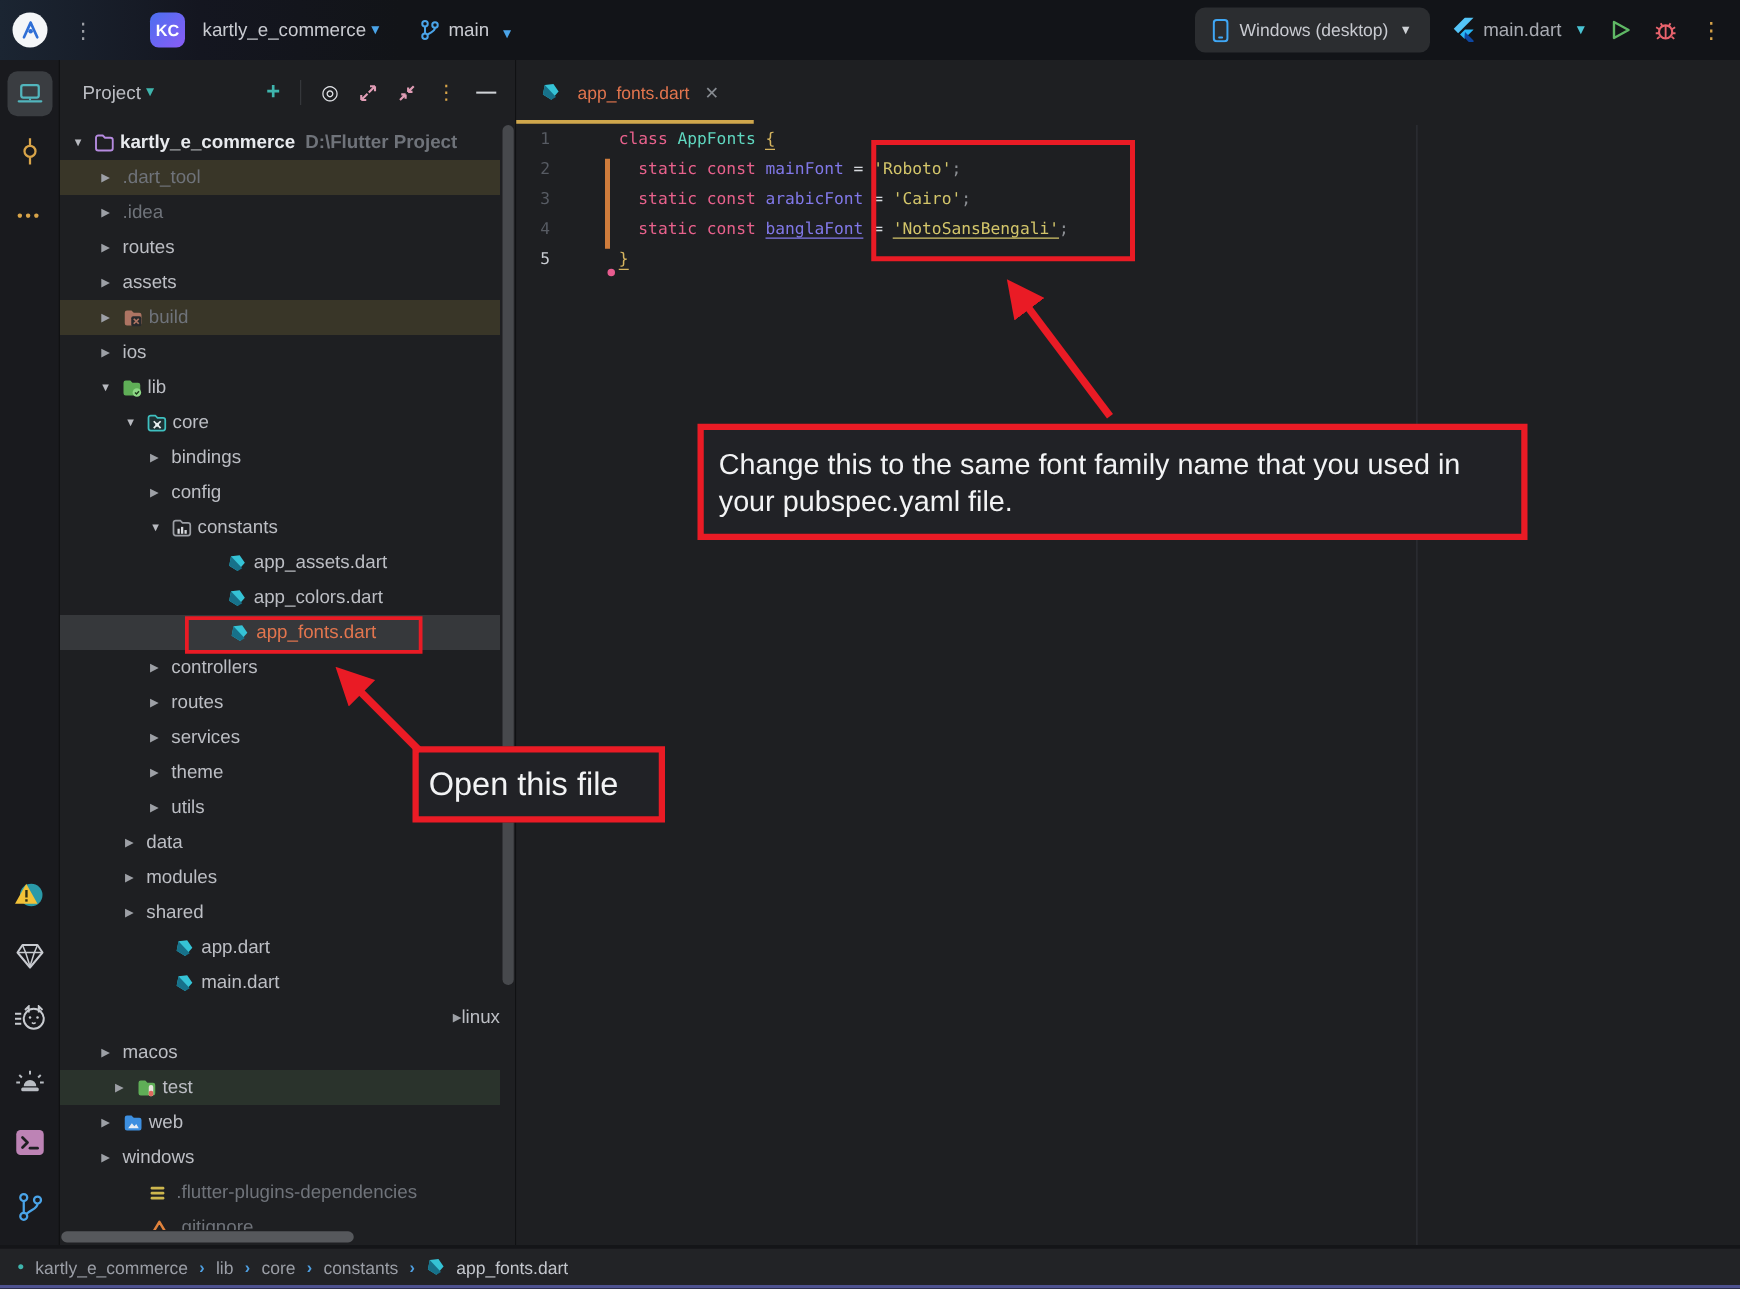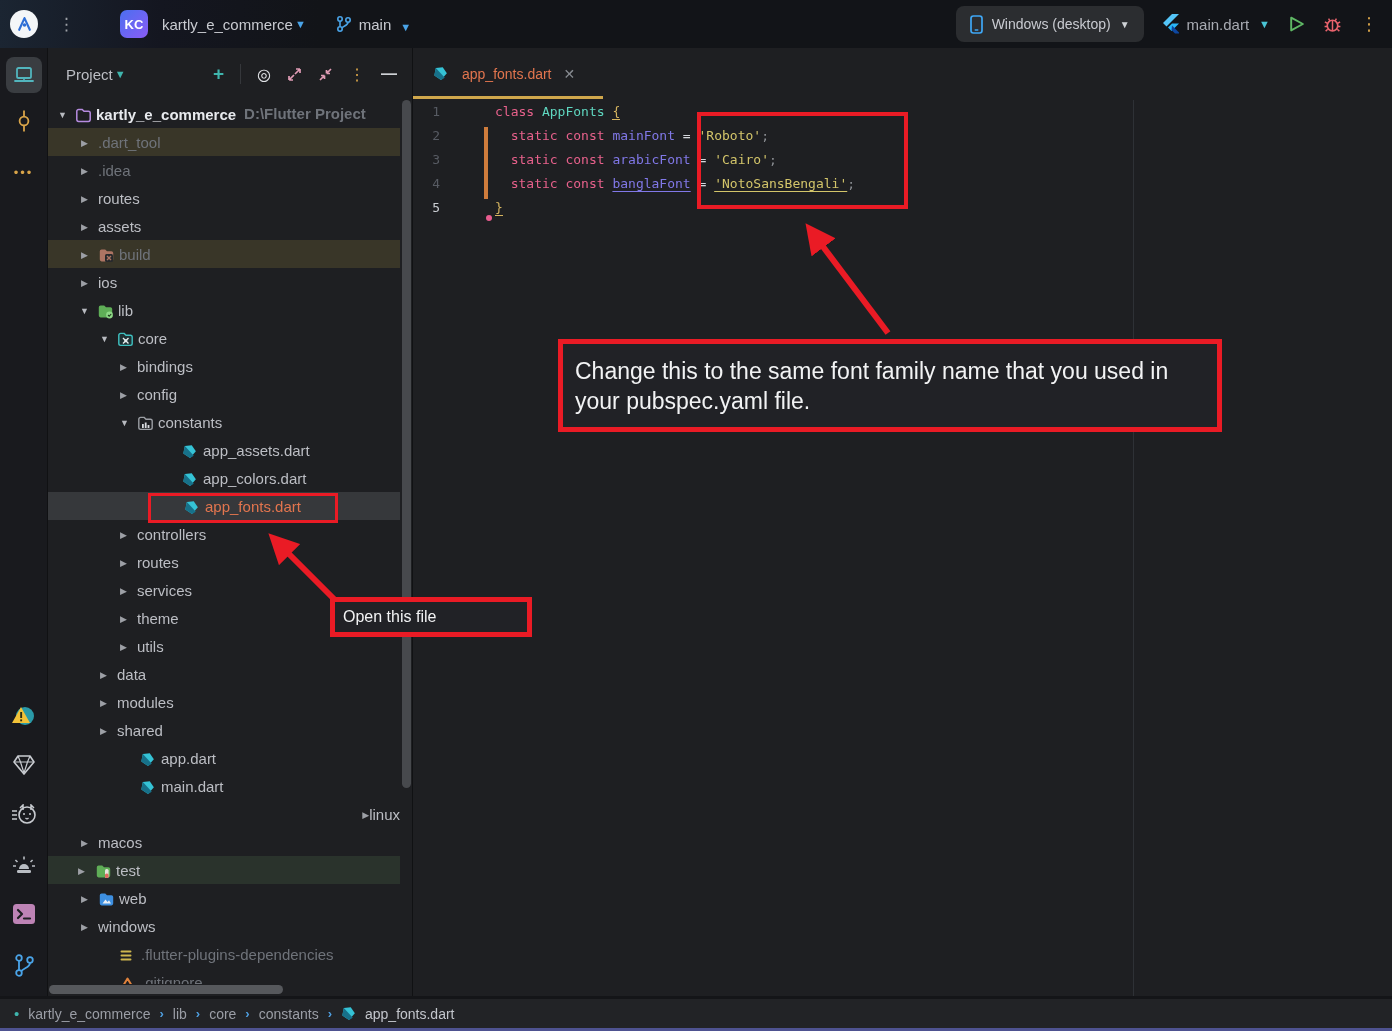--- a/index.html
+++ b/index.html
@@ -79,21 +79,21 @@
   .bc-dot{color:#3fb5ad;font-size:15px;}
   .bc-sep{color:#4f9fe0;font-size:13px;font-weight:bold;}
   .bc-item{color:#9b9ea6;}
   .bc-item.last{color:#c3c6cc;}
   #bottom-line{position:absolute;left:0;top:1028px;width:1392px;height:3px;background:#4e5290;}
   
   .ann-box{position:absolute;border:5px solid #ea1b25;box-sizing:border-box;color:#f2f3f4;}
   #ann-code{left:697px;top:112px;width:211px;height:97px;border-width:4px;}
   #ann-tree{left:148px;top:493px;width:190px;height:30px;border-width:3px;}
   #ann-note{left:558px;top:339px;width:664px;height:93px;font-size:23px;line-height:30px;padding:12px 12px;background:#212226;}
-  #ann-open{left:330px;top:597px;width:202px;height:40px;font-size:16px;display:flex;align-items:center;padding-left:8px;background:#212226;}
+  #ann-open{left:330px;top:597px;width:202px;height:61px;font-size:26px;display:flex;align-items:center;padding-left:8px;background:#212226;}
   #ann-arrows{position:absolute;left:0;top:0;width:1392px;height:1031px;pointer-events:none;}
 </style>
 </head>
 <body>
 
 <div id="page">
 
   <div id="topbar">
     <div class="tb-left">
       <div class="as-logo">
@@ -288,21 +288,21 @@
       <div class="trow" style="padding-left: 75px;"><span class="arr"></span><span class="tico"><svg width="15" height="15" viewBox="0 0 16 16">
             <path d="M3 2.2 L10.4 1.2 L14.8 7.6 L8.6 14.8 L1.4 10.2 Z" fill="#35c3d6"></path>
             <path d="M3 2.2 L12.6 12.4 L8.6 14.8 L1.4 10.2 Z" fill="#17718a"></path>
           </svg></span><span class="lbl">app.dart</span></div>
       <div class="trow" style="padding-left: 75px;"><span class="arr"></span><span class="tico"><svg width="15" height="15" viewBox="0 0 16 16">
             <path d="M3 2.2 L10.4 1.2 L14.8 7.6 L8.6 14.8 L1.4 10.2 Z" fill="#35c3d6"></path>
             <path d="M3 2.2 L12.6 12.4 L8.6 14.8 L1.4 10.2 Z" fill="#17718a"></path>
           </svg></span><span class="lbl">main.dart</span></div>
       <div class="trow" style="padding-left: 33px; text-align: right;"><span class="arr" style="font-size: 9px;">▶</span><span class="lbl">linux</span></div>
       <div class="trow" style="padding-left: 33px;"><span class="arr" style="font-size: 9px;">▶</span><span class="lbl">macos</span></div>
-      <div class="trow green" style="padding-left: 30px;"><span class="arr" style="font-size: 9px;">▶</span><span class="tico"><svg width="17" height="15" viewBox="0 0 17 15">
+      <div class="trow green" style="padding-left: 44px;"><span class="arr" style="font-size: 9px;">▶</span><span class="tico"><svg width="17" height="15" viewBox="0 0 17 15">
             <path d="M1.8 3.2 a1.8 1.8 0 0 1 1.8-1.8 h3.6 l1.8 1.8 h4.4 a1.8 1.8 0 0 1 1.8 1.8 v6.6 a1.8 1.8 0 0 1-1.8 1.8 h-9.8 a1.8 1.8 0 0 1-1.8-1.8 Z" fill="#5fae57"></path>
             <rect x="10" y="5" width="3.6" height="9" rx="1.6" fill="#e8e4de"></rect>
             <rect x="10" y="9.5" width="3.6" height="4.5" rx="1.6" fill="#e0695f"></rect>
           </svg></span><span class="lbl">test</span></div>
       <div class="trow" style="padding-left: 33px;"><span class="arr" style="font-size: 9px;">▶</span><span class="tico"><svg width="17" height="15" viewBox="0 0 17 15">
             <path d="M1.8 3.2 a1.8 1.8 0 0 1 1.8-1.8 h3.6 l1.8 1.8 h4.4 a1.8 1.8 0 0 1 1.8 1.8 v6.6 a1.8 1.8 0 0 1-1.8 1.8 h-9.8 a1.8 1.8 0 0 1-1.8-1.8 Z" fill="#3d8fe0"></path>
             <path d="M4.5 11.5 L7.5 7.5 L9.5 10 L11 8.2 L13 11.5 Z" fill="#e8eef5"></path>
           </svg></span><span class="lbl">web</span></div>
       <div class="trow" style="padding-left: 33px;"><span class="arr" style="font-size: 9px;">▶</span><span class="lbl">windows</span></div>
       <div class="trow" style="padding-left: 55px;"><span class="arr"></span><span class="tico"><svg width="13" height="13" viewBox="0 0 13 13">

